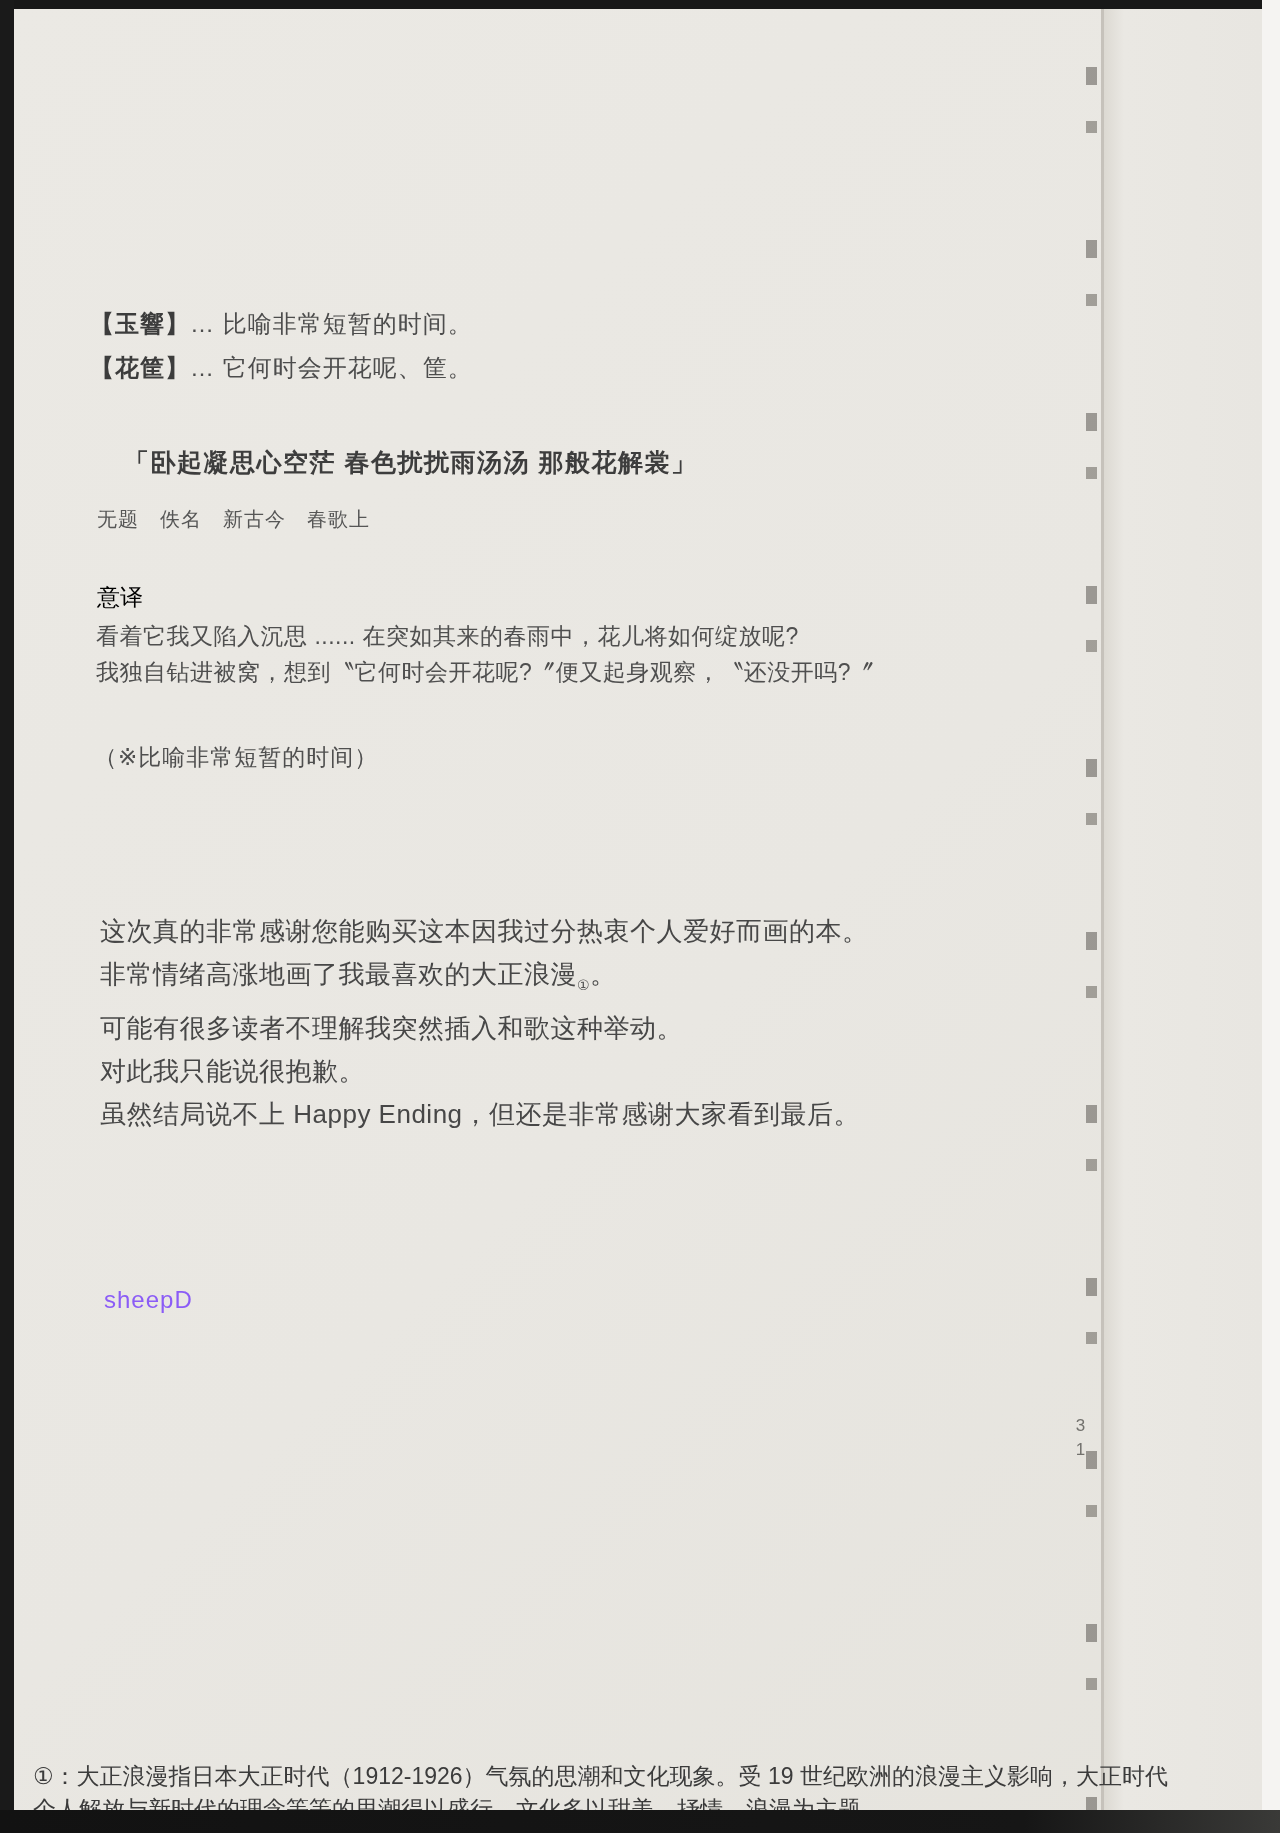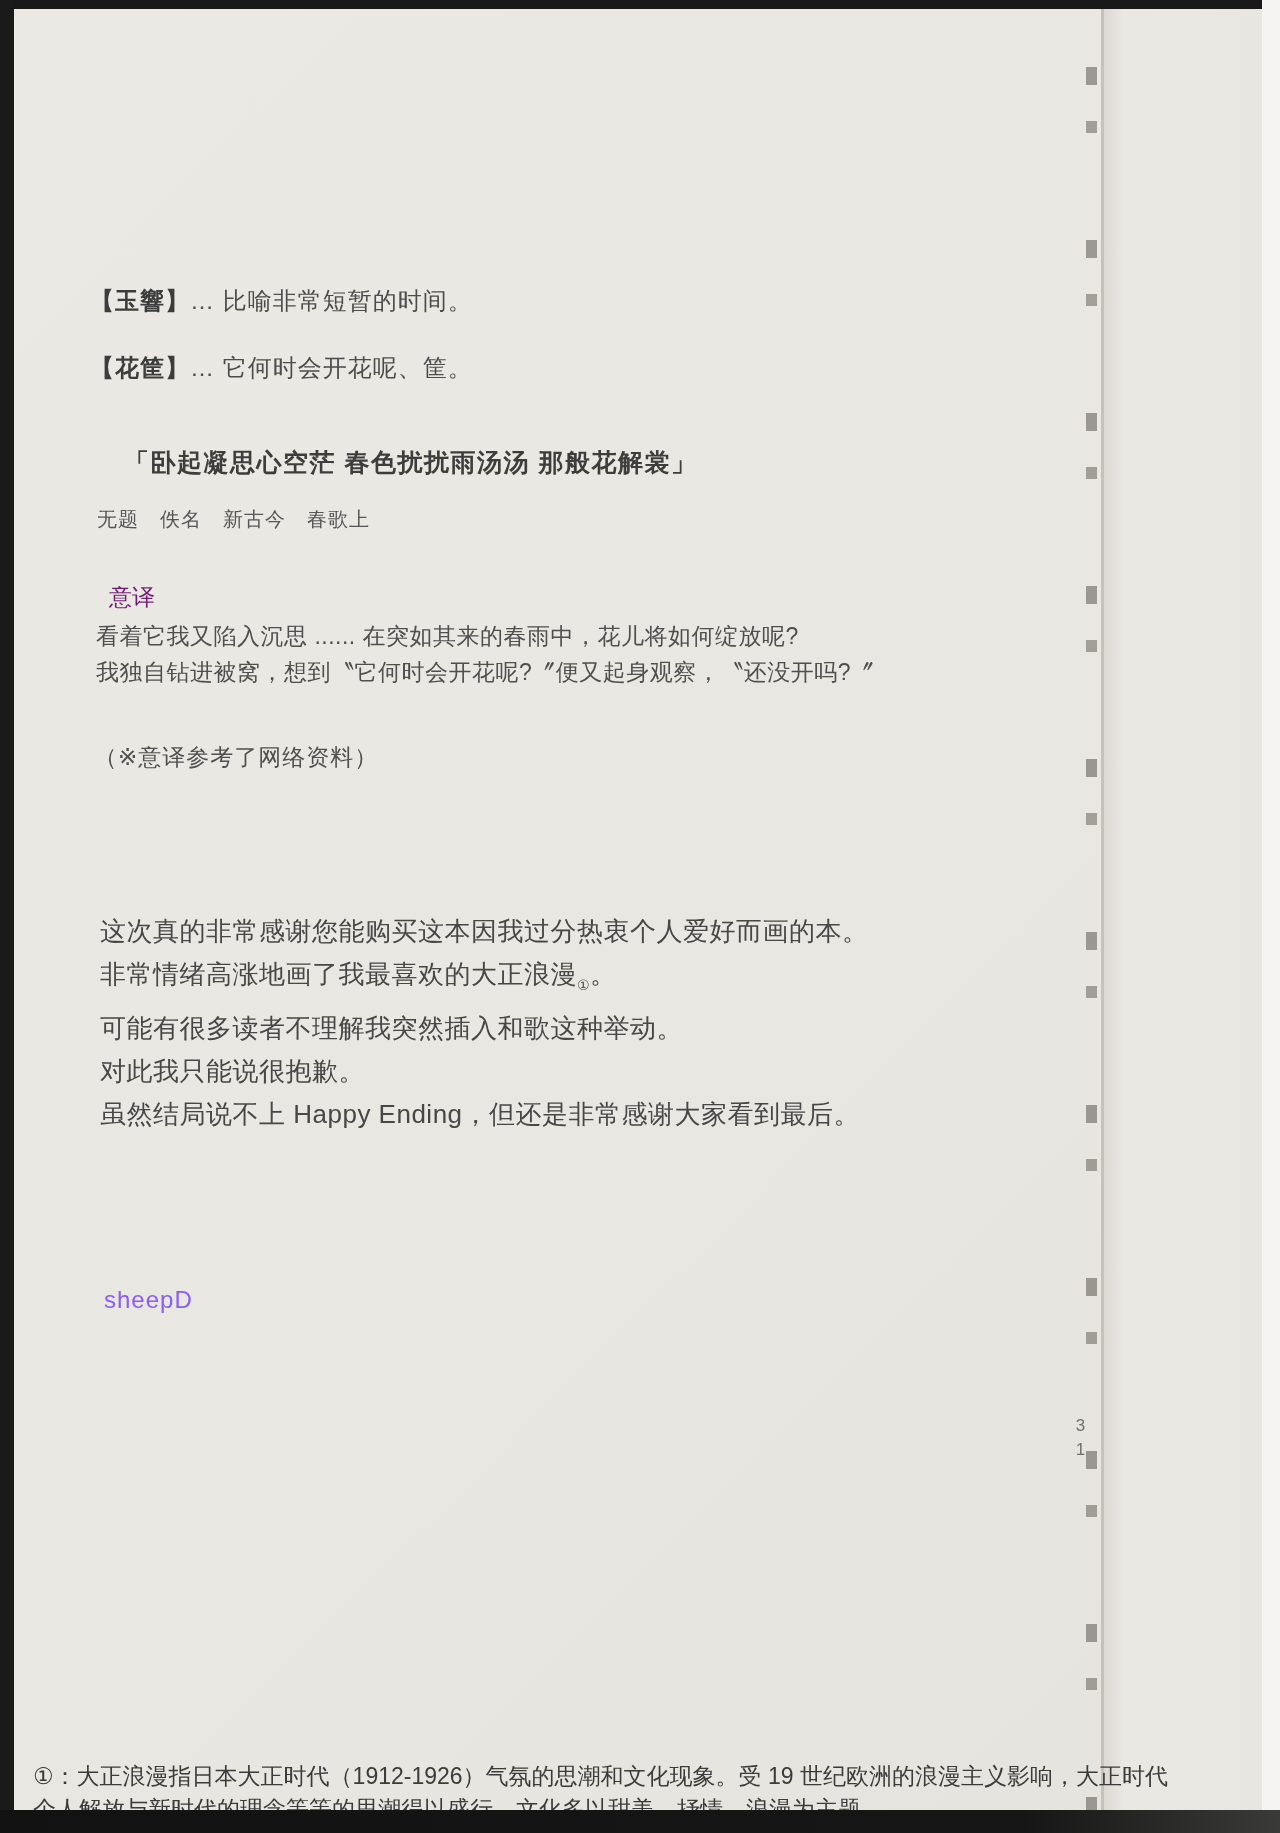--- a/index.html
+++ b/index.html
@@ -24,27 +24,27 @@
       transparent 124px,transparent 173px);
   }
   .page-edge-line{left:1101px;top:9px;width:3px;height:1801px;background:#c6c2bb;}
   .right-strip{left:1104px;top:9px;width:158px;height:1801px;
     background:linear-gradient(to right,#dcd9d2 0px,#eae8e3 20px,#e8e6e1 100%);}
   .far-right-strip{left:1262px;top:0;width:18px;height:1833px;background:#f5f4f2;}
 
   
   .def-line{left:90px;font-size:24px;letter-spacing:1px;color:#4c4c4c;white-space:nowrap;}
   .def-line .term{font-weight:bold;color:#3c3c3c;}
-  .def-1{top:285px;}
+  .def-1{top:308px;}
   .def-2{top:352px;}
 
   .poem-line{left:92px;top:446px;font-size:25px;font-weight:bold;color:#3d3d3d;letter-spacing:1.5px;white-space:nowrap;margin-left:32px;}
   .poem-attr{left:97px;top:506px;font-size:20px;color:#565656;letter-spacing:1px;white-space:nowrap;}
 
-  .trans-label{left:97px;top:582px;font-size:23px;color:#701a75;margin-left:12px;}
+  .trans-label{left:97px;top:582px;font-size:23px;color:#000000;}
   .trans-block{left:96px;top:618px;font-size:23px;line-height:36px;color:#4f4f4f;white-space:nowrap;letter-spacing:0.5px;}
   .source-note{left:94px;top:742px;font-size:23px;color:#4f4f4f;letter-spacing:1px;white-space:nowrap;}
 
   .afterword{left:100px;top:910px;font-size:26px;line-height:43px;color:#474747;white-space:nowrap;letter-spacing:0.5px;}
   .afterword .fn-marker{font-size:14px;vertical-align:-7px;color:#555;}
 
   .signature{left:104px;top:1286px;font-size:24px;color:#8b5cf6;letter-spacing:1px;}
 
   .page-number{left:1070px;top:1416px;writing-mode:vertical-rl;text-orientation:upright;
     font-size:17px;color:#72716d;letter-spacing:5px;}
@@ -69,21 +69,21 @@
 </div>
 
 <div class="abs poem-line">「卧起凝思心空茫 春色扰扰雨汤汤 那般花解裳」</div>
 <div class="abs poem-attr">无题　佚名　新古今　春歌上</div>
 
 <div class="abs trans-label">意译</div>
 <div class="abs trans-block">
   <div>看着它我又陷入沉思 ...... 在突如其来的春雨中，花儿将如何绽放呢?</div>
   <div>我独自钻进被窝，想到〝它何时会开花呢?〞便又起身观察，〝还没开吗?〞</div>
 </div>
-<div class="abs source-note">（※意译参考了网络资料）</div>
+<div class="abs source-note">（※比喻非常短暂的时间）</div>
 
 <div class="abs afterword">
   <div>这次真的非常感谢您能购买这本因我过分热衷个人爱好而画的本。</div>
   <div><span>非常情绪高涨地画了我最喜欢的大正浪漫</span><span class="fn-marker">①</span><span>。</span></div>
   <div>可能有很多读者不理解我突然插入和歌这种举动。</div>
   <div>对此我只能说很抱歉。</div>
   <div>虽然结局说不上 Happy Ending，但还是非常感谢大家看到最后。</div>
 </div>
 
 <div class="abs signature">sheepD</div>

